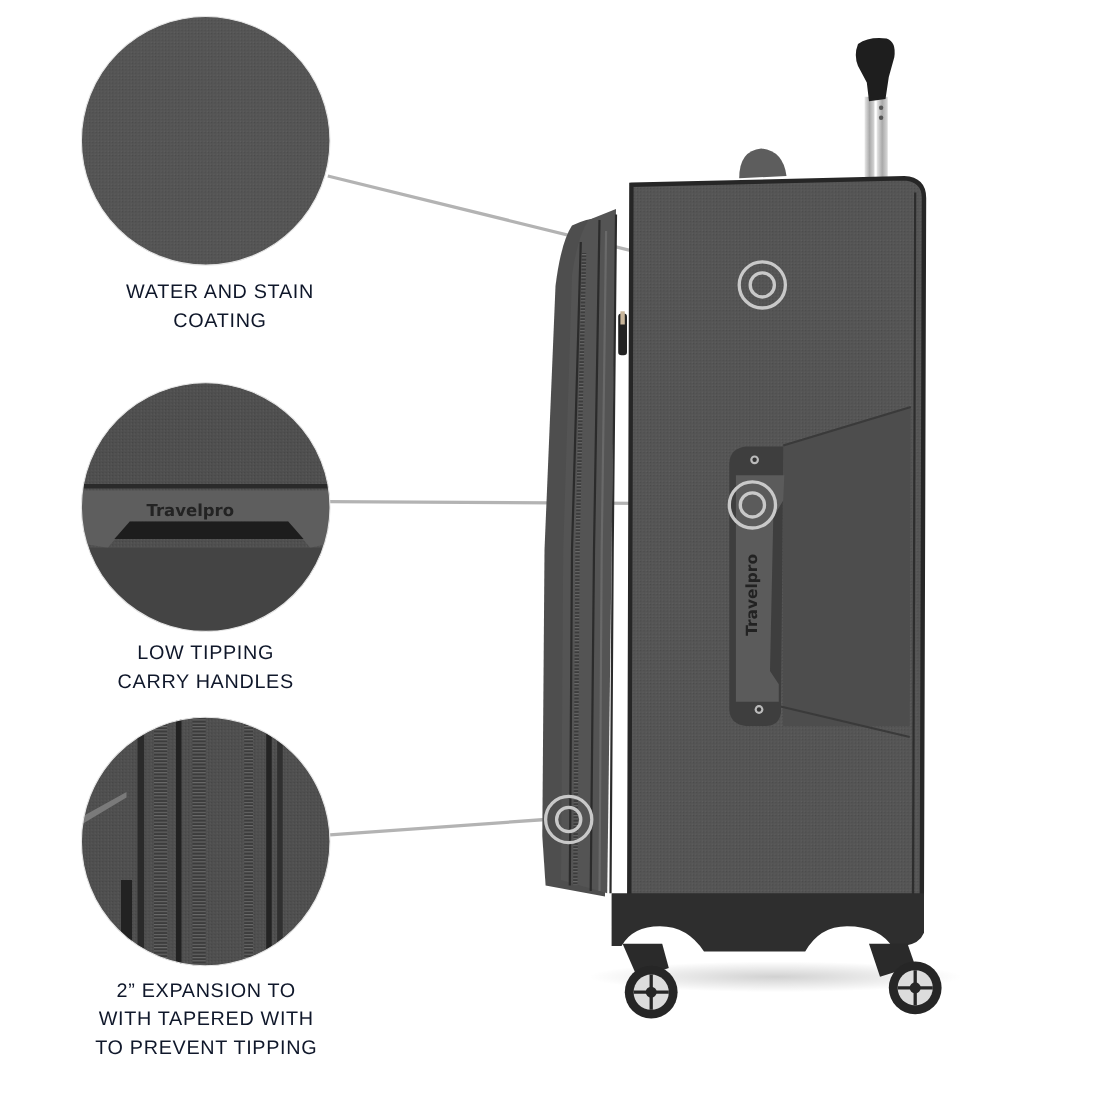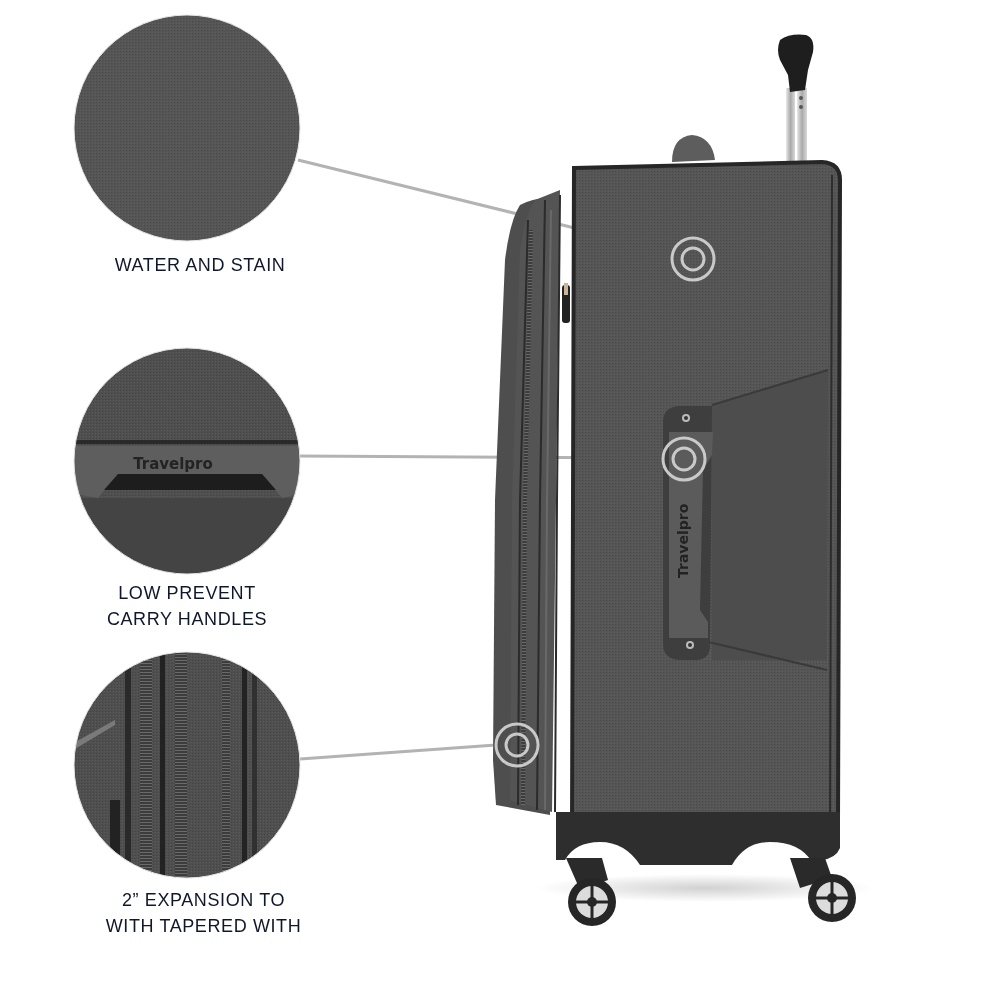--- a/index.html
+++ b/index.html
@@ -7,21 +7,21 @@
   .stage { position: absolute; left: 0; top: 0; width: 1000px; height: 1000px; }
   .caption {
     position: absolute; text-align: center; color: #0f172a;
     font-family: "Liberation Sans", "DejaVu Sans", sans-serif;
     font-size: 18px; letter-spacing: 0.6px; line-height: 26px; font-weight: 400;
   }
   .caption .line { display: block; white-space: nowrap; }
   .caption sup { font-size: 10px; vertical-align: top; position: relative; top: -2px; }
   .cap1 { left: 40px; top: 252px; width: 320px; }
   .cap2 { left: 40px; top: 580px; width: 294px; }
-  .cap3 { left: 31px; top: 887px; width: 345px; }
+  .cap3 { left: 15px; top: 887px; width: 345px; }
   svg.art { position: absolute; left: 0; top: 0; }
 </style>
 </head>
 <body>
 
 <div class="stage">
 
 <svg class="art" width="1000" height="1000" viewBox="0 0 1000 1000">
   <defs>
     <pattern id="weave" width="3" height="3" patternUnits="userSpaceOnUse">
@@ -164,25 +164,27 @@
     <circle cx="684" cy="459" r="11"></circle>
   </g>
   <g stroke="#c9c9c9" stroke-width="3" fill="none">
     <circle cx="517" cy="745" r="21"></circle>
     <circle cx="517" cy="745" r="11"></circle>
   </g>
 </svg>
 
 <div class="caption cap1">
   <span class="line">WATER AND STAIN</span>
+  <span class="line">COATING</span>
 </div>
 
 <div class="caption cap2">
-  <span class="line">LOW PREVENT</span>
+  <span class="line">LOW TIPPING</span>
   <span class="line">CARRY HANDLES</span>
 </div>
 
 <div class="caption cap3">
   <span class="line">2” EXPANSION TO</span>
   <span class="line">WITH TAPERED WITH</span>
+  <span class="line">TO PREVENT TIPPING</span>
 </div>
 
 </div>
 
 </body></html>

